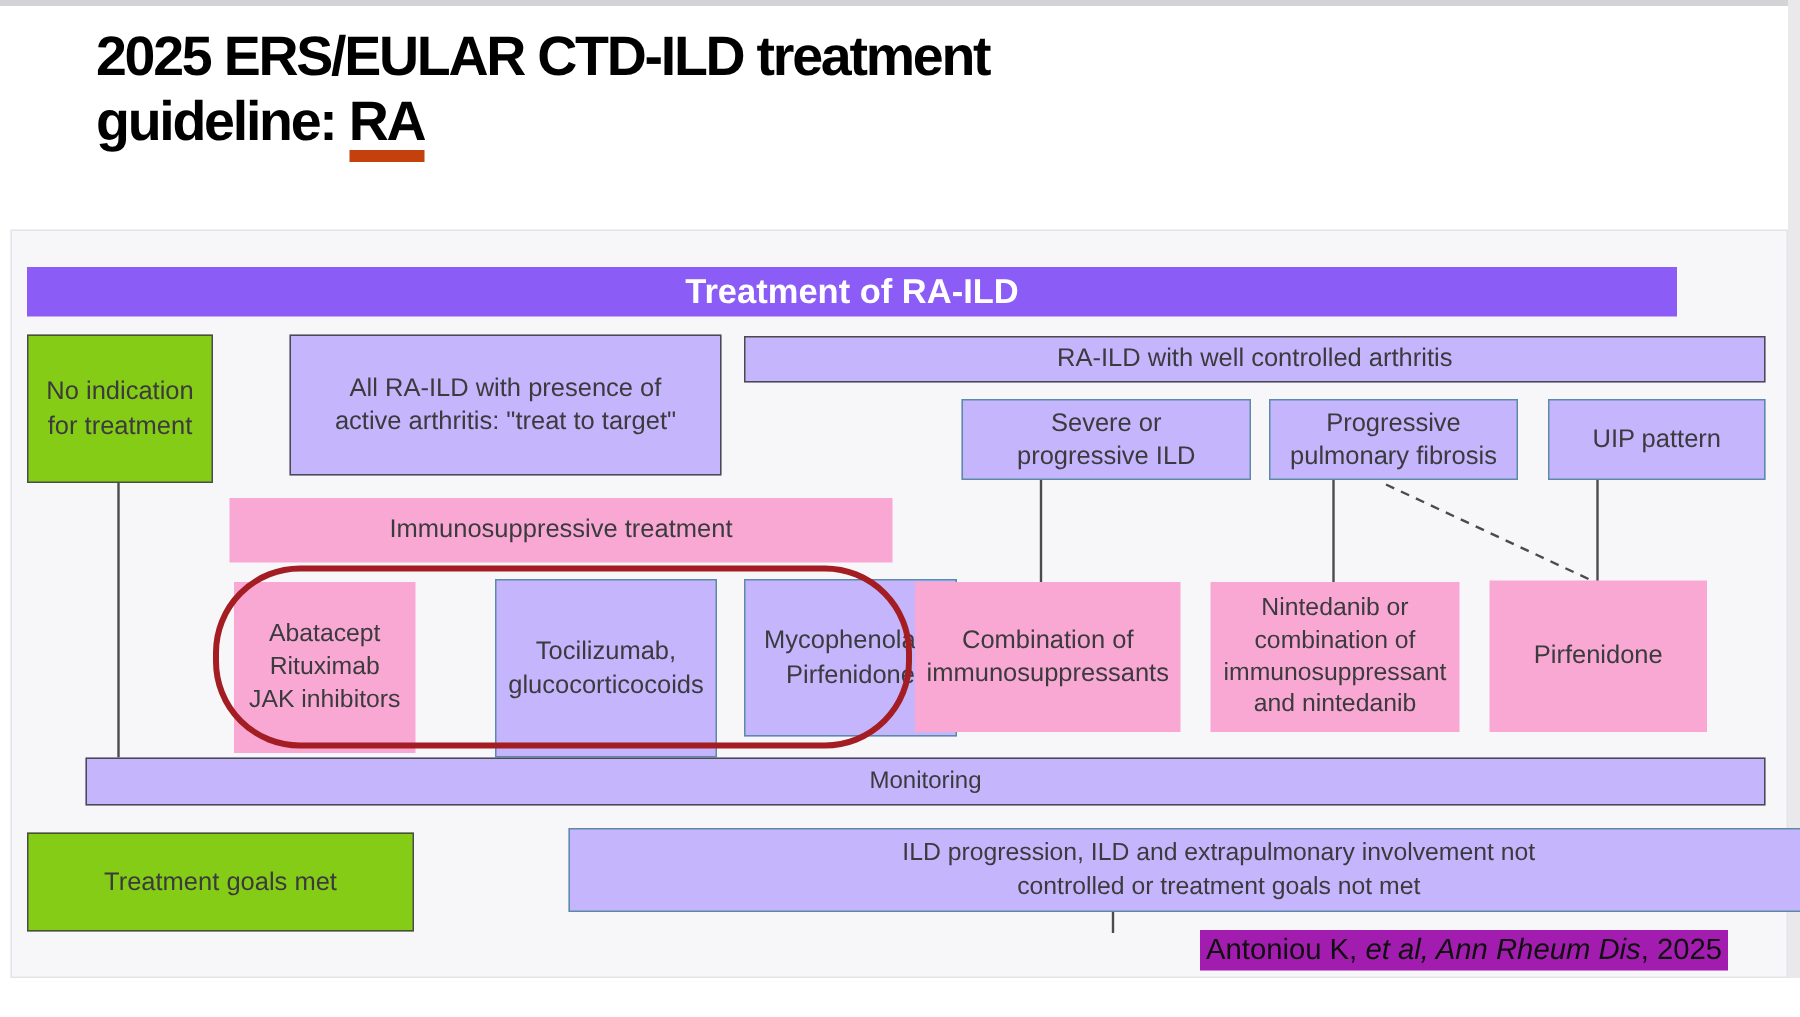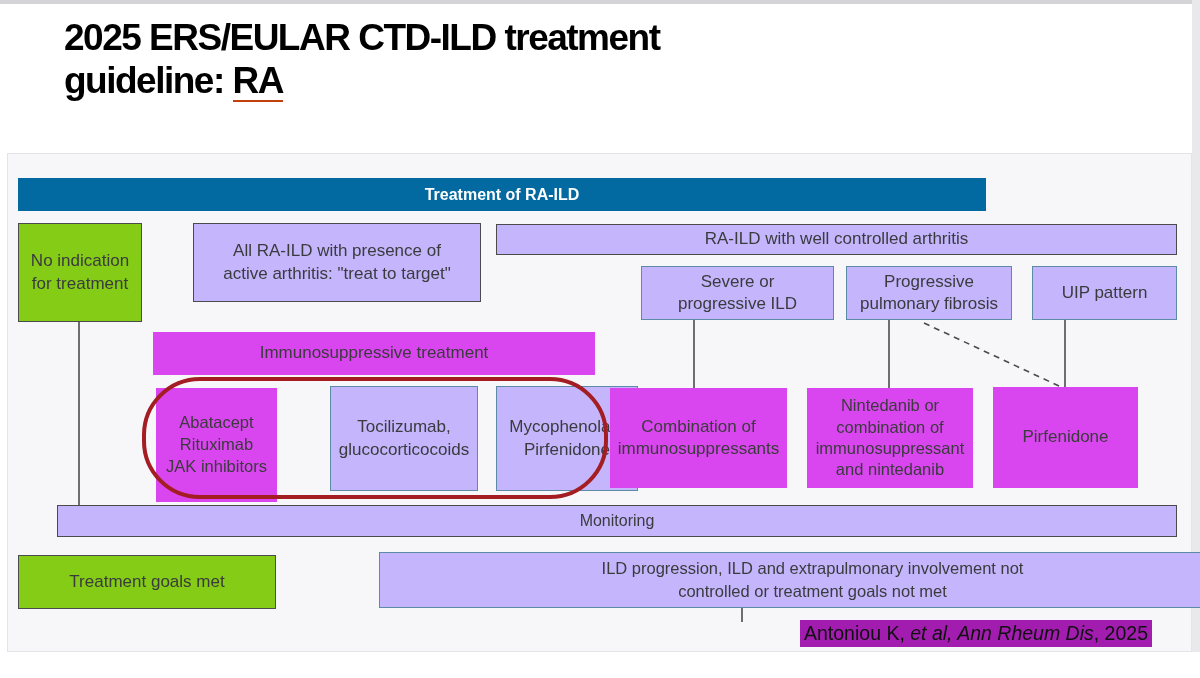--- a/index.html
+++ b/index.html
@@ -6,55 +6,55 @@
   .stage{
     position:relative;width:1200px;height:678px;overflow:hidden;background:#ffffff;
     font-family:"Liberation Sans","DejaVu Sans",sans-serif;color:#3b3b3d;
   }
   .top-strip{position:absolute;left:0;top:0;width:1200px;height:4px;background:#d4d4d6;}
   .right-strip{position:absolute;left:1192px;top:0;width:8px;height:652px;background:#e9e9ec;}
   .slide-title{
     position:absolute;left:64px;top:16px;margin:0;color:#000;
     font-size:37px;font-weight:bold;line-height:1.17;letter-spacing:-1.5px;
   }
-  .underlined{display:inline-block;border-bottom:2px solid #c2410c;padding-bottom:1px;line-height:1.0;}
+  .underlined{display:inline-block;border-bottom:8px solid #c2410c;padding-bottom:1px;line-height:1.0;}
   .panel{
     position:absolute;left:7px;top:153px;width:1185px;height:499px;
     background:#f7f7f9;border:1px solid #e4e4e8;box-sizing:border-box;
   }
   .connectors{position:absolute;left:0;top:0;width:1200px;height:678px;pointer-events:none;}
   .header-bar{
-    position:absolute;left:18px;top:178px;width:968px;height:33px;background:#0369a1;
+    position:absolute;left:18px;top:178px;width:1100px;height:33px;background:#8b5cf6;
     display:flex;align-items:center;justify-content:center;
-    color:#ffffff;font-weight:bold;font-size:16px;
+    color:#ffffff;font-weight:bold;font-size:23px;
   }
   .box{
     position:absolute;box-sizing:border-box;display:flex;align-items:center;justify-content:center;
     text-align:center;font-size:17px;line-height:1.32;white-space:pre-line;
   }
   .bd-dark{border:1.6px solid #4b4b4d;}
   .bd-teal{border:1.6px solid #5b8ba6;}
   .fill-white{background:#c4b5fd;margin-left:39px;}
   .fill-gray{background:#84cc16;}
-  .fill-lav{background:#d946ef;}
+  .fill-lav{background:#f9a8d4;}
   .no-indication{left:18px;top:223px;width:124px;height:99px;}
-  .all-ra-ild{left:154px;top:223px;width:288px;height:79px;}
+  .all-ra-ild{left:154px;top:223px;width:288px;height:94px;}
   .well-controlled{left:457px;top:224px;width:681px;height:31px;}
   .severe{left:602px;top:266px;width:193px;height:54px;}
   .ppf{left:807px;top:266px;width:166px;height:54px;}
   .uip{left:993px;top:266px;width:145px;height:54px;}
   .immuno-band{left:153px;top:332px;width:442px;height:43px;}
   .abatacept{left:156px;top:388px;width:121px;height:114px;font-size:16.5px;}
-  .tocilizumab{left:291px;top:386px;width:148px;height:105px;}
+  .tocilizumab{left:291px;top:386px;width:148px;height:119px;}
   .mycophenolate{left:457px;top:386px;width:142px;height:105px;}
   .combination{left:610px;top:388px;width:177px;height:100px;}
   .nintedanib{left:807px;top:388px;width:166px;height:100px;font-size:16.5px;line-height:1.3;}
   .pirfenidone{left:993px;top:387px;width:145px;height:101px;}
   .monitoring{left:18px;top:505px;width:1120px;height:32px;font-size:16px;}
-  .goals-met{left:18px;top:555px;width:258px;height:54px;}
+  .goals-met{left:18px;top:555px;width:258px;height:66px;}
   .ild-prog{left:340px;top:552px;width:867px;height:56px;font-size:16.5px;line-height:1.4;}
   .red-ring{
     position:absolute;left:142px;top:377px;width:466px;height:122px;box-sizing:border-box;
     border:4.5px solid #a31d23;border-radius:58px;background:transparent;z-index:5;
   }
   .citation{
     position:absolute;right:48px;top:620px;font-size:19.5px;color:#101010;
     background:#a21caf;padding:2px 4px;white-space:nowrap;
   }
   .citation .it{font-style:italic;}

